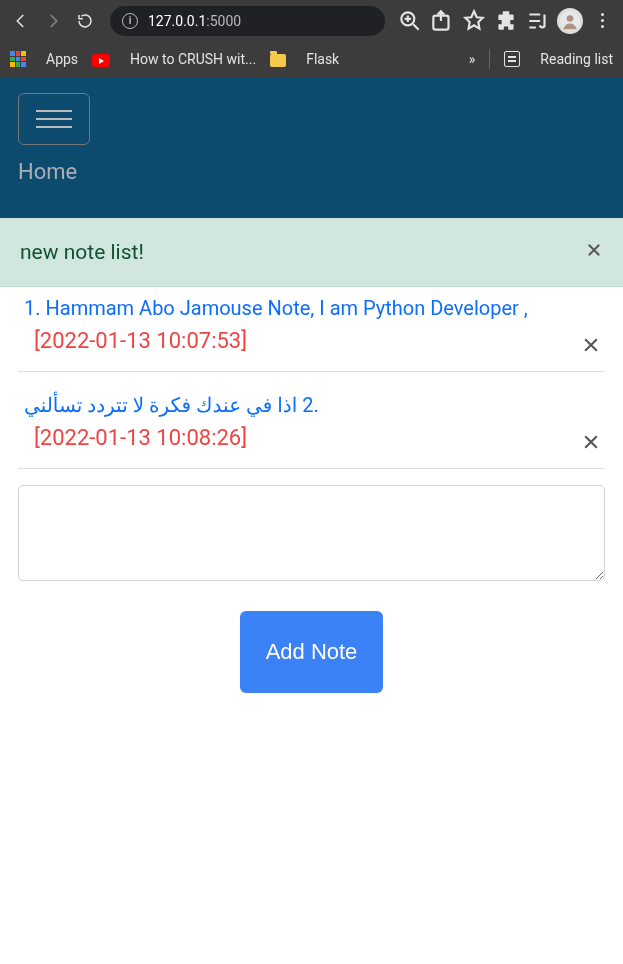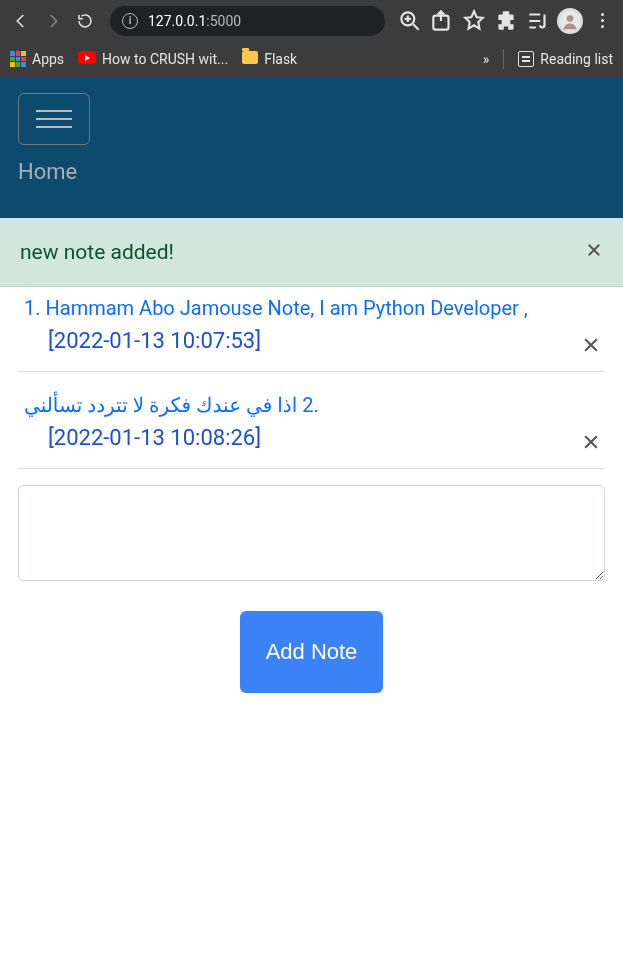--- a/index.html
+++ b/index.html
@@ -13,21 +13,21 @@
     .addr-bar .proto-icon { width:16px; height:16px; border:1.5px solid #b8b8b8; border-radius:50%; display:flex; align-items:center; justify-content:center; font-size:10px; font-weight:700; margin-right:10px; }
     .addr-host { color:#fff; }
     .right-icons { display:flex; gap:6px; align-items:center; }
     .right-icons .ic { width:26px; height:26px; display:flex; align-items:center; justify-content:center; color:#e4e4e4; cursor:pointer; font-size:16px; }
     .avatar { width:26px; height:26px; border-radius:50%; background:#ddd; display:flex; align-items:center; justify-content:center; overflow:hidden; }
     .avatar svg { width:20px; height:20px; }
     .dots { display:flex; flex-direction:column; gap:3px; align-items:center; }
     .dots span { width:3px; height:3px; background:#e4e4e4; border-radius:50%; }
     
     .bookmarks { background:#3c3c3c; height:36px; display:flex; align-items:center; padding:0 10px; gap:14px; color:#e4e4e4; font-size:14px; }
-    .bm-item { display:flex; align-items:flex-start; gap:6px; cursor:pointer; }
+    .bm-item { display:flex; align-items:flex-end; gap:20px; cursor:pointer; }
     .apps-grid { width:16px; height:16px; display:grid; grid-template-columns:repeat(3,1fr); grid-template-rows:repeat(3,1fr); gap:1px; }
     .apps-grid span:nth-child(1){background:#4285f4;} .apps-grid span:nth-child(2){background:#ea4335;} .apps-grid span:nth-child(3){background:#fbbc05;}
     .apps-grid span:nth-child(4){background:#34a853;} .apps-grid span:nth-child(5){background:#4285f4;} .apps-grid span:nth-child(6){background:#ea4335;}
     .apps-grid span:nth-child(7){background:#fbbc05;} .apps-grid span:nth-child(8){background:#34a853;} .apps-grid span:nth-child(9){background:#4285f4;}
     .yt-icon { width:18px; height:13px; background:#f00; border-radius:3px; display:flex; align-items:center; justify-content:center; }
     .yt-icon::after { content:""; border-left:5px solid #fff; border-top:3px solid transparent; border-bottom:3px solid transparent; margin-left:1px; }
     .folder-icon { width:16px; height:13px; background:#f7c94b; border-radius:2px; position:relative; }
     .folder-icon::before { content:""; position:absolute; top:-3px; left:0; width:7px; height:3px; background:#f7c94b; border-radius:1px 1px 0 0; }
     .bm-spacer { flex:1; }
     .rl-icon { width:16px; height:16px; border:1.5px solid #e4e4e4; border-radius:2px; position:relative; }
@@ -40,21 +40,21 @@
     .nav-link { color:#a9afb5; font-size:22px; margin:14px 0; cursor:pointer; }
     
     .alert { background:#d1e7dd; color:#0f5132; padding:22px 20px; display:flex; align-items:center; justify-content:space-between; font-size:21px; border-bottom:1px solid #badbcc; }
     .alert-close { cursor:pointer; color:#555; }
     .alert-close svg { width:18px; height:18px; stroke:#555; stroke-width:2.5; }
     
     .main { padding:0 18px 18px; }
     h1 { text-align:center; font-size:56px; font-weight:700; color:#212529; margin:28px 0 36px; }
     .note { padding:6px 6px 18px; border-bottom:1px solid #ddd; margin-bottom:12px; position:relative; }
     .note-title { color:#0d6efd; font-size:20px; line-height:1.55; margin-bottom:4px; }
-    .note-date { color:#1d4ed8; font-size:22px; margin-left:24px; }
+    .note-date { color:#ef4444; font-size:22px; margin-left:10px; }
     .note-close { position:absolute; right:4px; bottom:12px; cursor:pointer; }
     .note-close svg { width:20px; height:20px; stroke:#555; stroke-width:2.5; }
     textarea.note-input { width:100%; height:96px; border:1px solid #ced4da; border-radius:5px; padding:10px; font-size:16px; resize:vertical; font-family:inherit; margin-top:4px; }
     .btn-wrap { text-align:center; margin-top:26px; }
     .btn { background:#3b82f6; color:#fff; border:none; border-radius:6px; font-size:22px; padding:28px 26px; cursor:pointer; }
   </style>
 </head>
 <body>
 
 <div class="browser-bar">
@@ -160,21 +160,21 @@
 <div class="page-nav">
   <button class="toggler">
       <span></span>
       <span></span>
       <span></span>
     </button>
   <div class="nav-link">Home</div>
 </div>
 
 <div class="alert">
-  <span>new note added!</span>
+  <span>new note list!</span>
   <span class="alert-close"><svg viewBox="0 0 24 24" fill="none">
         <path d="M5 5 L19 19 M19 5 L5 19"></path>
       </svg></span>
 </div>
 
 <div class="main">
 
   <div class="note">
     <div class="note-title">
       <span>1.</span>

